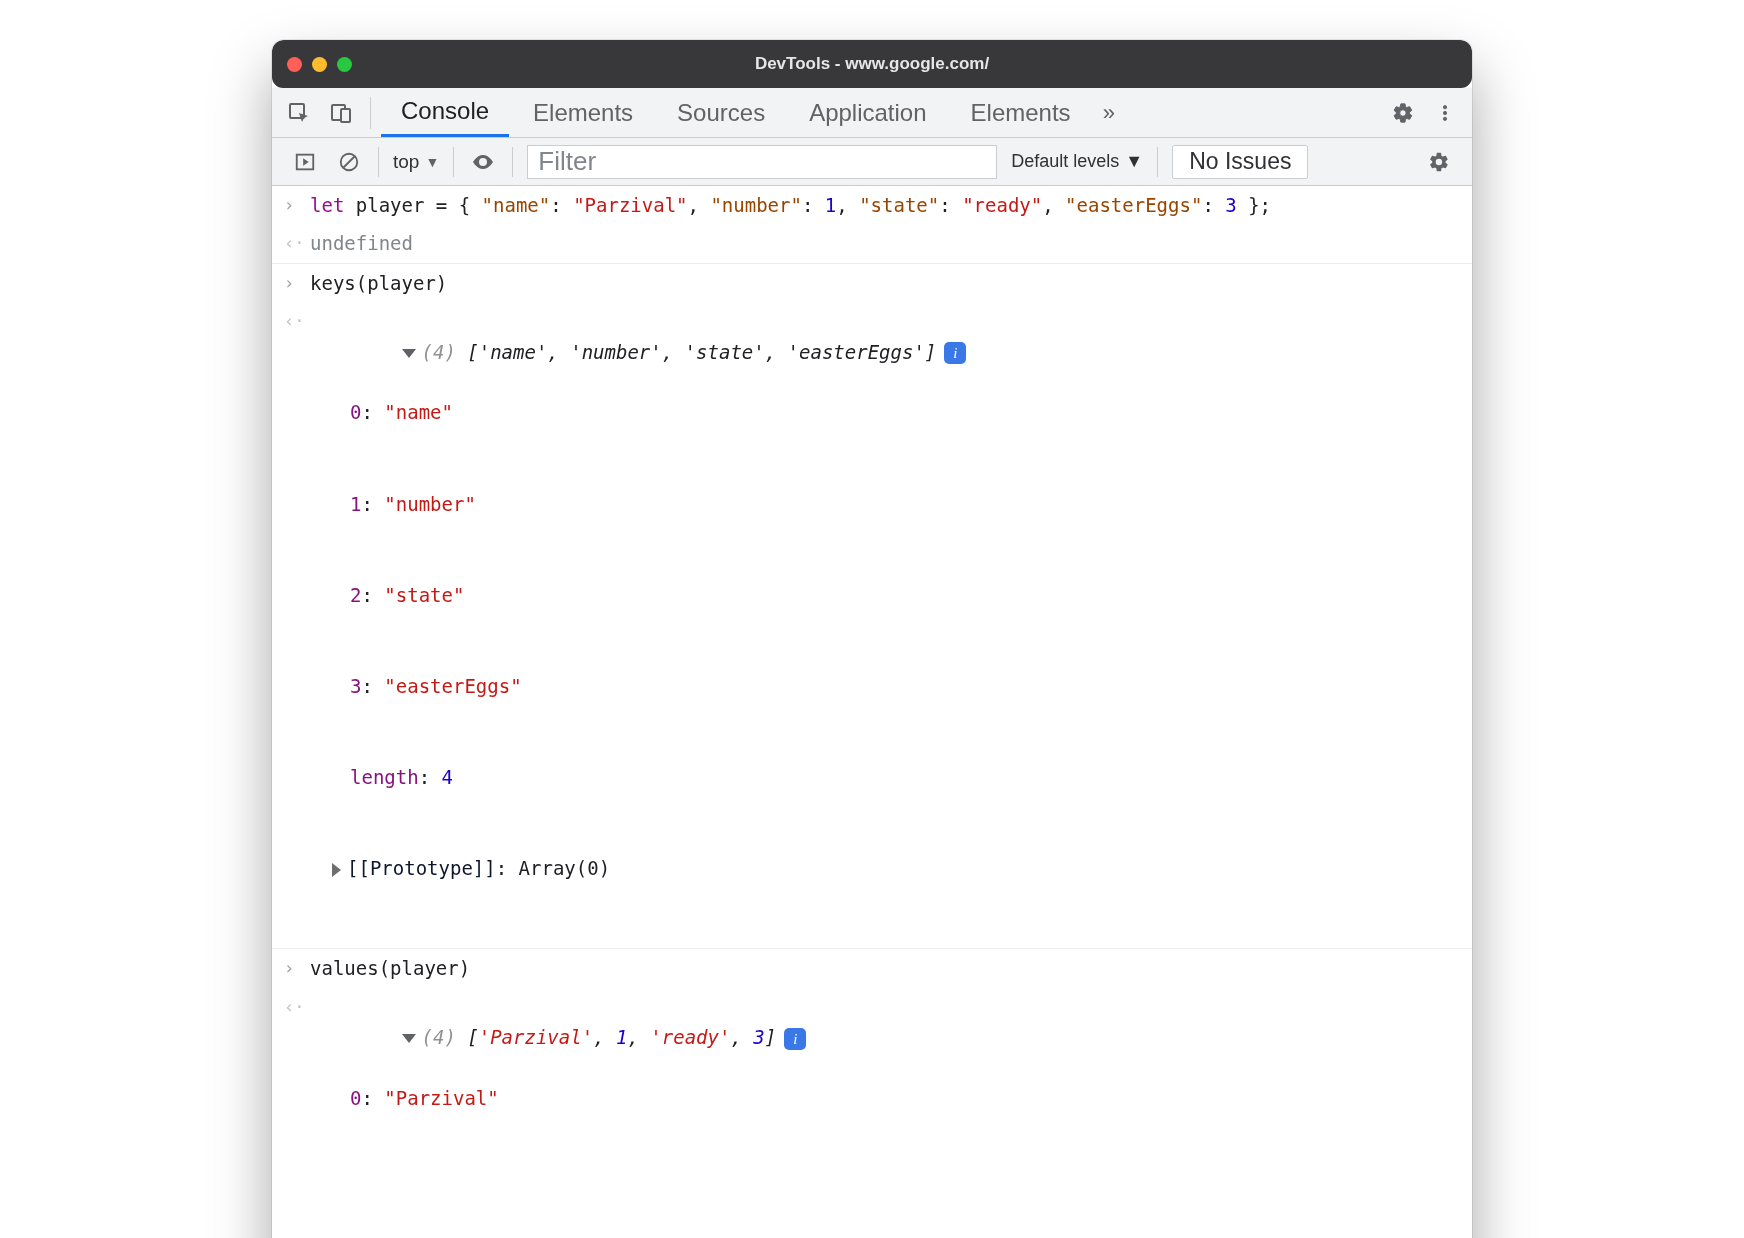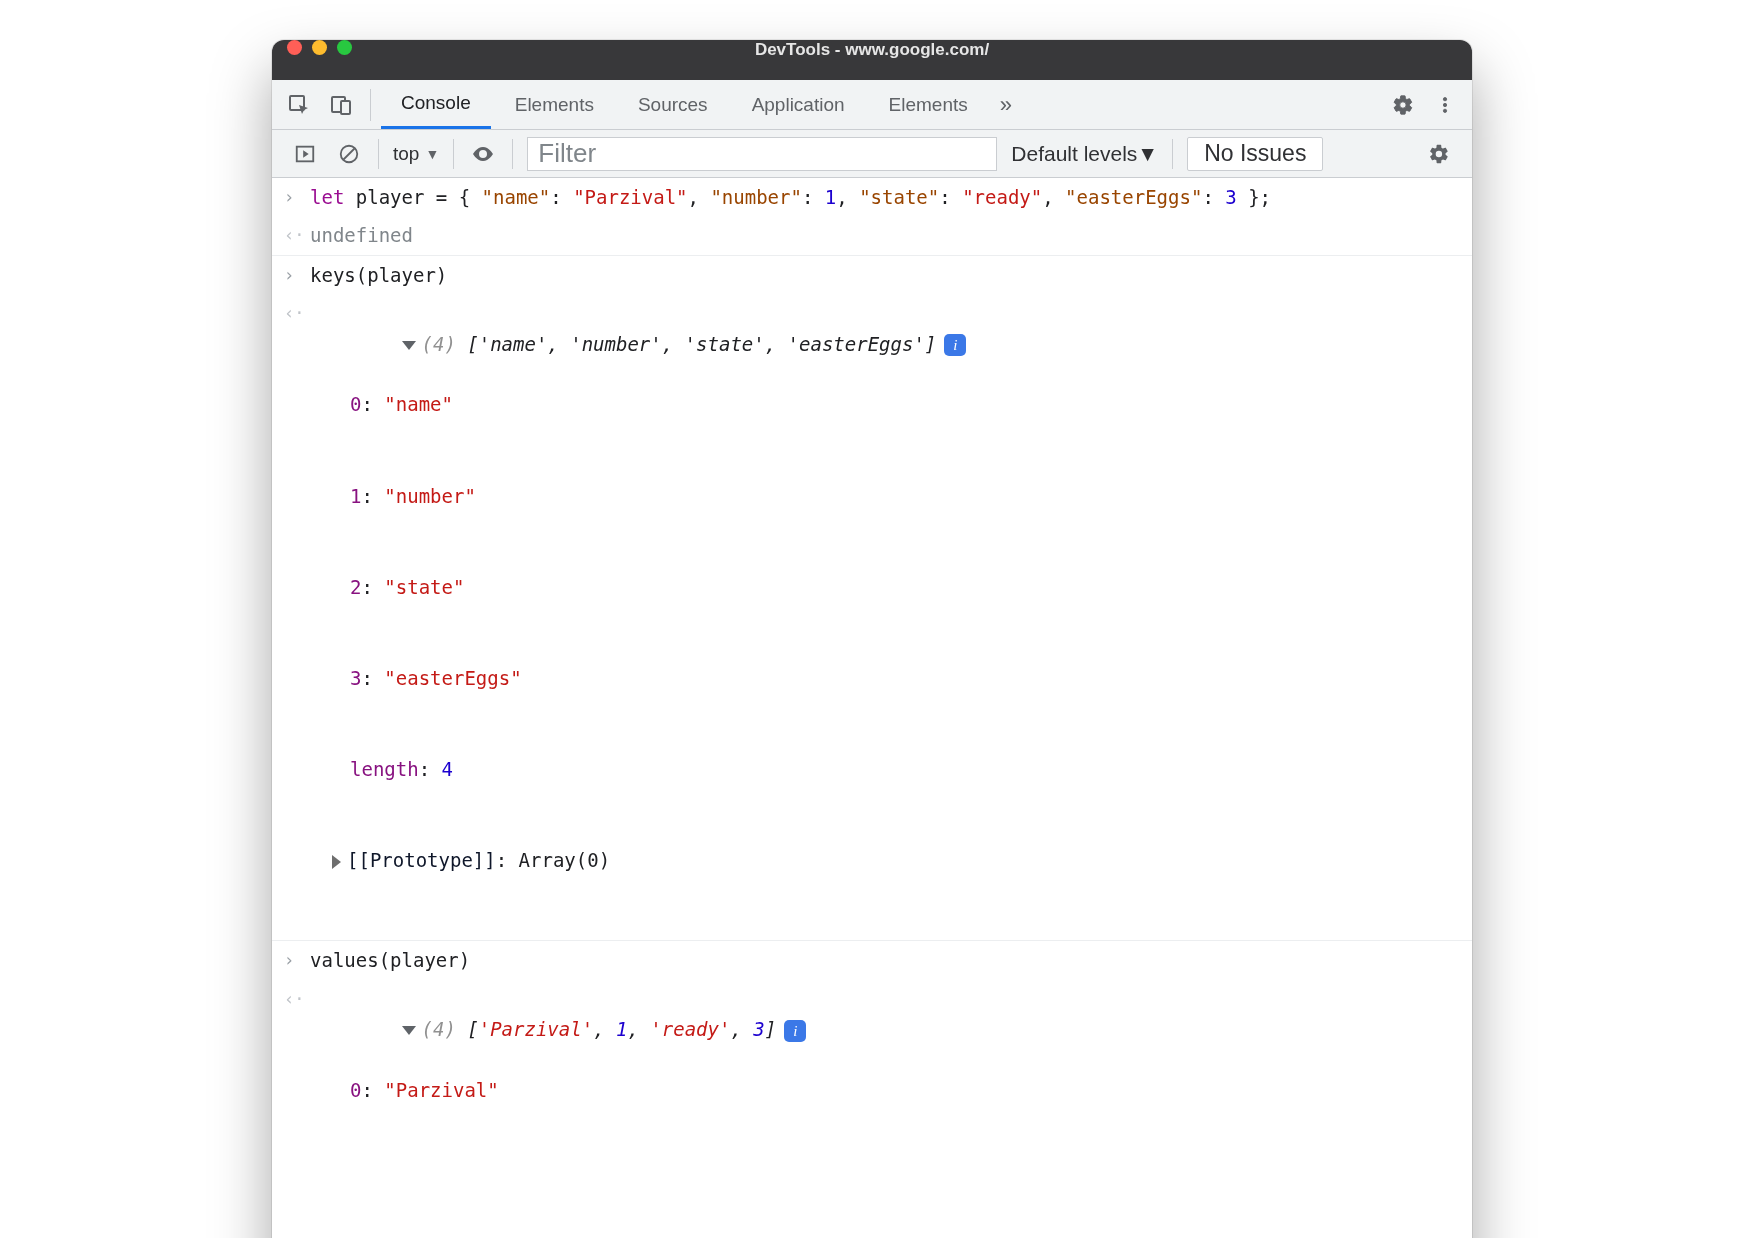--- a/index.html
+++ b/index.html
@@ -13,56 +13,57 @@
   .window {
     width: 1200px;
     margin: 0 auto;
     border-radius: 12px;
     overflow: hidden;
     box-shadow: 0 30px 60px rgba(0,0,0,.35), 0 0 0 1px rgba(0,0,0,.08);
     background: #fff;
   }
   
   .titlebar {
-    height: 40px;
+    height: 48px;
     background: #38383a;
     display: flex;
-    align-items: flex-start;
+    align-items: center;
     position: relative;
+    border-radius: 11px;
   }
   .traffic-lights { display:flex; gap:10px; margin-left:15px; }
   .tl { width:15px; height:15px; border-radius:50%; }
   .tl.red{background:#ff5f57;} .tl.yel{background:#febc2e;} .tl.grn{background:#28c840;}
   .title { position:absolute; left:0; right:0; text-align:center; color:#e6e6e6; font-size:17px; font-weight:600;}
   
   .tabs {
     height:50px; background:#f1f3f4; border-bottom:1px solid #cacdd1;
     display:flex; align-items:center; padding:0 8px; gap:4px;
   }
   .tool-icon{ width:38px; height:38px; display:flex; align-items:center; justify-content:center; color:#606367; }
   .tool-icon svg{stroke:#606367;}
   .tabs-sep{ width:1px; height:32px; background:#cacdd1; margin:0 6px;}
-  .tab { padding: 0 20px; height:100%; display:flex; align-items:center; color:#606367; cursor:default; font-size:19px;}
+  .tab { padding: 0 20px; height:100%; display:flex; align-items:center; color:#606367; cursor:default; font-size:24px;}
   .tab.active{ color:#202124; border-bottom:3px solid #1a73e8; font-weight:500;}
   .spacer{flex:1;}
   .more-chev{color:#606367; font-size:22px; padding:0 8px;}
   
   .toolbar{
     height:48px; background:#f1f3f4; border-bottom:1px solid #cacdd1;
     display:flex; align-items:center; padding:0 18px; gap:14px;
   }
   .tb-btn{ width:30px; height:30px; display:flex; align-items:center; justify-content:center; color:#606367;}
   .tb-sep{width:1px;height:30px;background:#cacdd1;}
   .ctx-sel{ display:flex; align-items:center; gap:6px; color:#303134; font-size:19px;}
   .ctx-sel .arrow{color:#606367; font-size:14px;}
   .filter{
     flex:0 0 470px; height:34px; border:1px solid #cacdd1; background:#fff;
     padding:0 10px; color:#80868b; font-size:26px; display:flex;align-items:center;
   }
-  .levels{ display:flex;align-items:center;color:#303134;font-size:21px;}
+  .levels{ display:flex;align-items:center;gap:6px;color:#303134;font-size:18px;}
   .issues{
     height:34px;border:1px solid #cacdd1;background:#fff;
     padding:0 16px;display:flex;align-items:center;color:#303134;font-size:23px;border-radius:2px;
   }
   
   .console{ font-family: Menlo, Consolas, monospace; font-size:19px; line-height:1.6; color:#202124; }
   .row{ border-bottom:1px solid #eceef0; padding:4px 12px 4px 12px; position:relative;}
   .row.group-top{border-bottom:none;}
   .gutter{ position:absolute; left:12px; top:6px; color:#9aa0a6; font-size:17px; }
   .content{ margin-left:26px; white-space:pre; }

